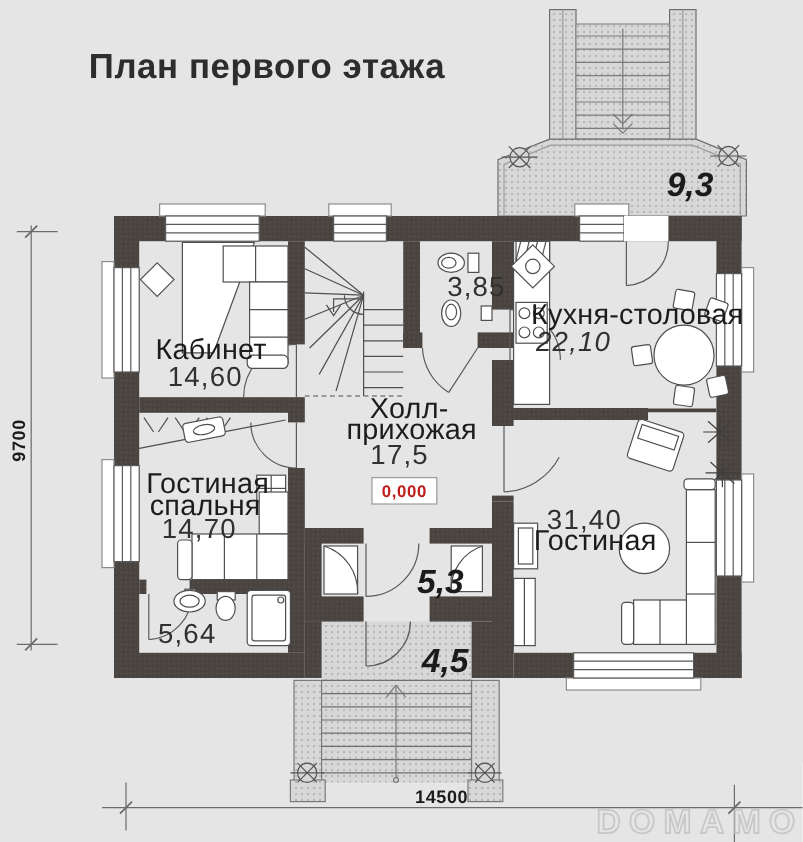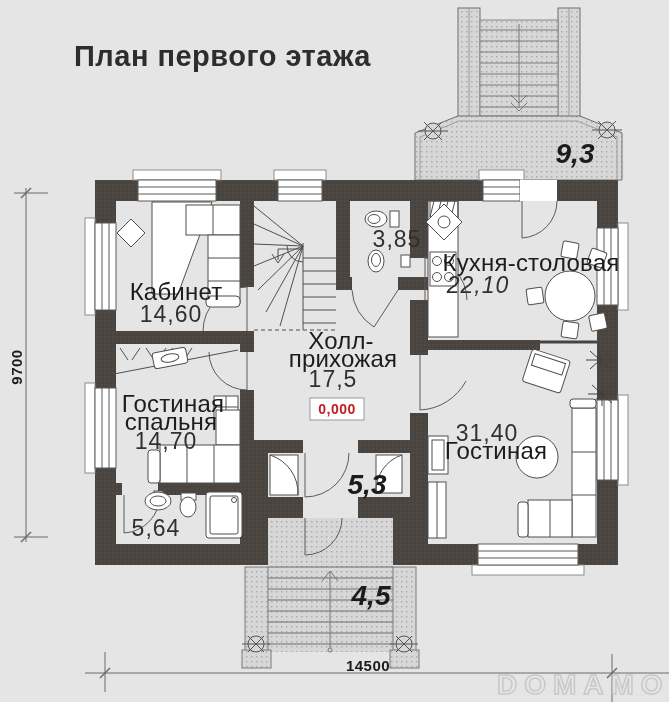--- a/index.html
+++ b/index.html
@@ -386,21 +386,21 @@
 
 <div class="lbl val" style="left:373px;top:239px;margin-left:24px;">3,85</div>
 
 <div class="lbl name" style="left:531px;top:263px;">Кухня-столовая</div>
 <div class="lbl val" style="left:478px;top:285px;font-style:italic;">22,10</div>
 
 <div class="lbl name" style="left:496px;top:411px;margin-top:40px;">Гостиная</div>
 <div class="lbl val" style="left:487px;top:433px;">31,40</div>
 
 <div class="lbl bnum" style="left:367px;top:485px;">5,3</div>
-<div class="lbl bnum" style="left:371px;top:551px;margin-top:45px;">4,5</div>
+<div class="lbl bnum" style="left:371px;top:551px;">4,5</div>
 <div class="lbl bnum" style="left:575px;top:154px;">9,3</div>
 
 <div class="lbl dimnum" style="left:368px;top:665px;text-align:center;">14500</div>
 <div class="lbl dimnum rot" style="left:16px;top:367px;">9700</div>
 
 <div class="wm wm-corner">DOMAMO</div>
 
 </div>
 
 </body></html>

